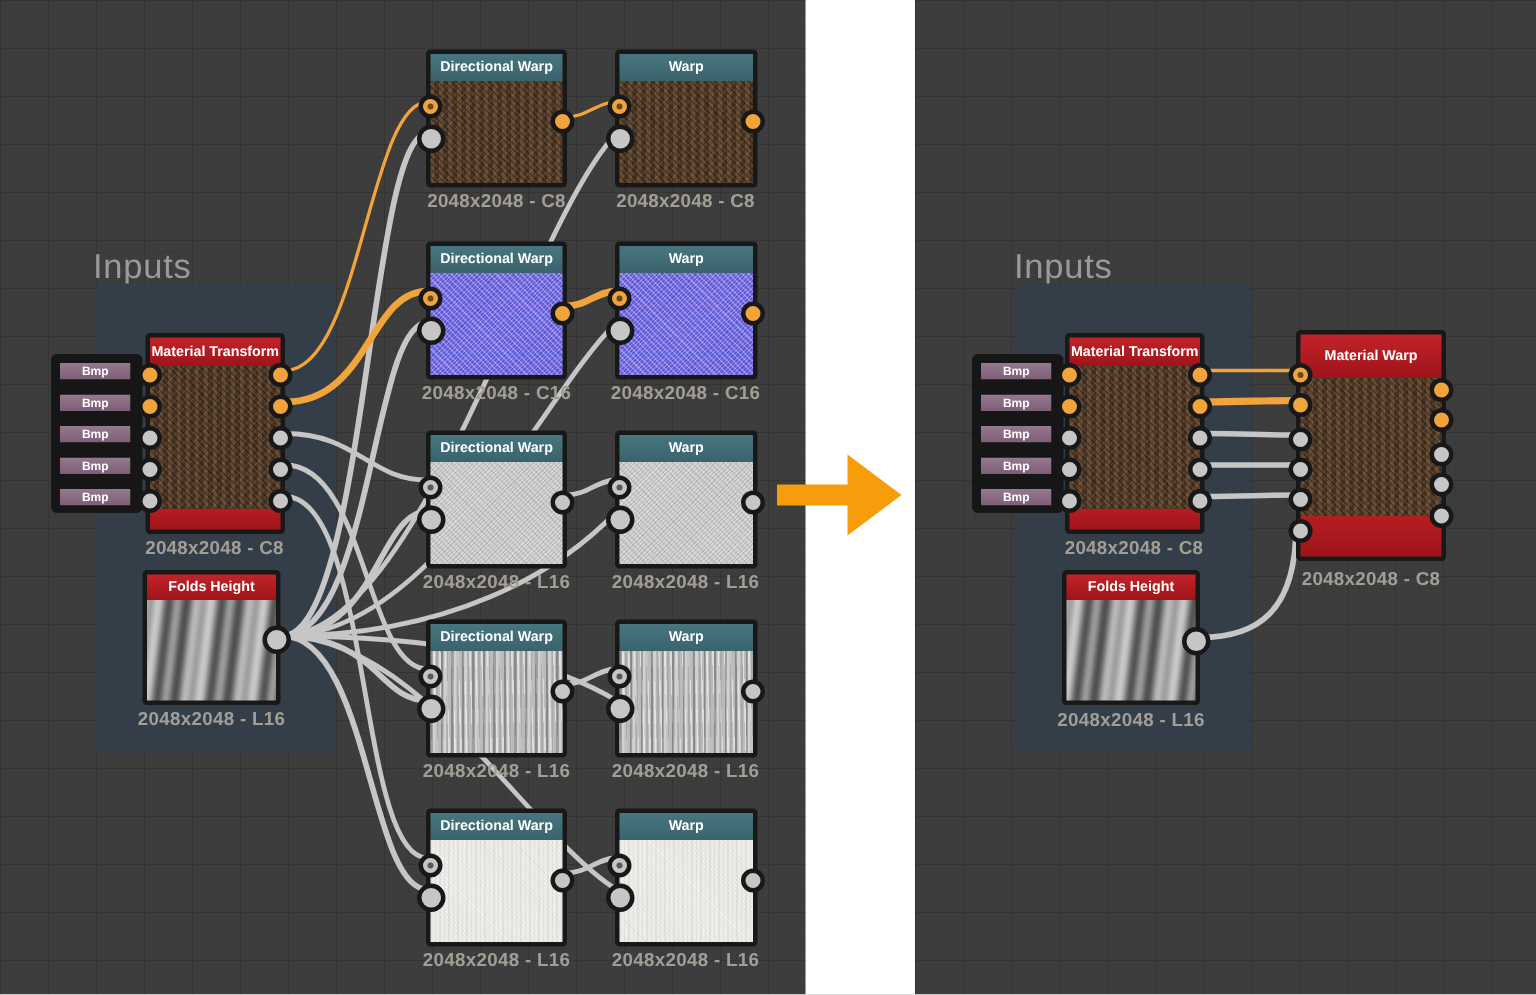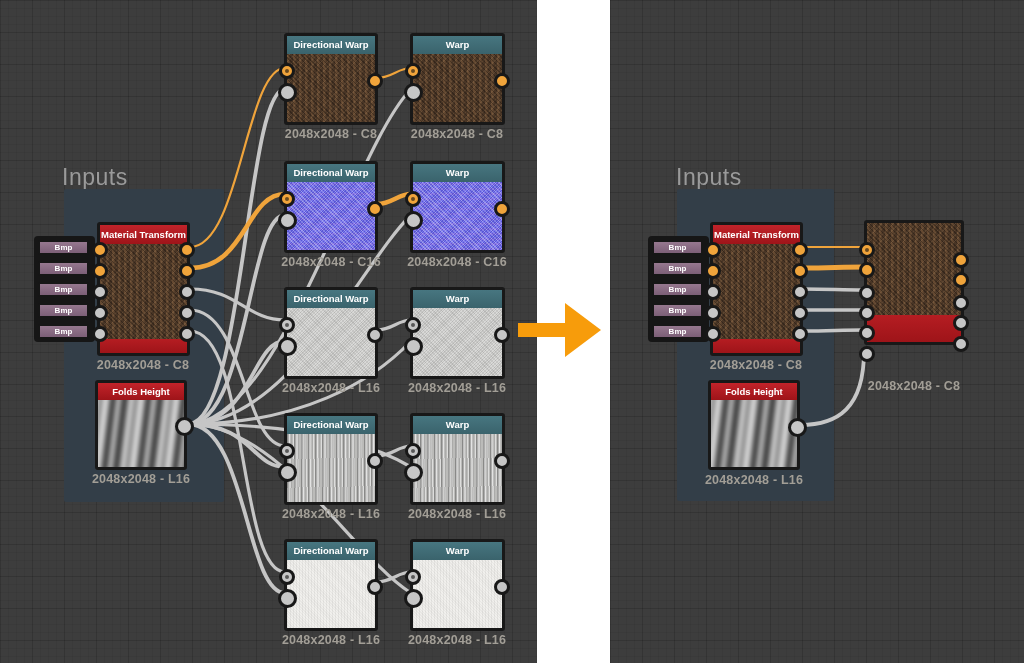--- a/index.html
+++ b/index.html
@@ -269,20 +269,21 @@
     <div class="nlabel" style="left:71px;top:358px;">2048x2048 - C8</div>
 
     <div class="node" style="left:98px;top:380px;width:92px;">
       <div class="hdr red" style="height:17px;line-height:17px;">Folds Height</div>
       <div class="tex tex-folds" style="height:67px;"></div>
       <span class="dot big drb" style="top:35px;"></span>
     </div>
     <div class="nlabel" style="left:69px;top:473px;">2048x2048 - L16</div>
 
     <div class="node" style="left:254px;top:220px;width:100px;">
+      <div class="hdr red" style="height:29px;line-height:29px;">Material Warp</div>
       <div class="tex tex-dirt" style="height:92px;"></div>
       <div class="ftr red" style="height:27px;"></div>
       <span class="dot orange ringed dl" style="top:19px;"></span>
       <span class="dot orange dl" style="top:39px;"></span>
       <span class="dot dl" style="top:62px;"></span>
       <span class="dot dl" style="top:82px;"></span>
       <span class="dot dl" style="top:102px;"></span>
       <span class="dot dl" style="top:123px;"></span>
       <span class="dot orange dr" style="top:29px;"></span>
       <span class="dot orange dr" style="top:49px;"></span>

